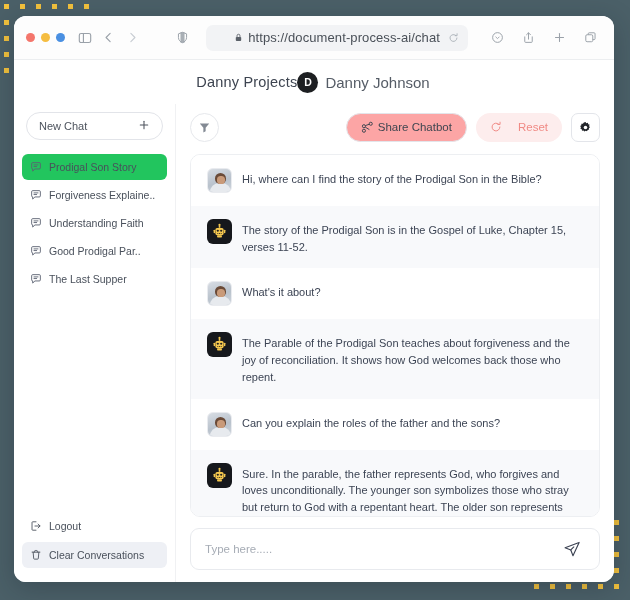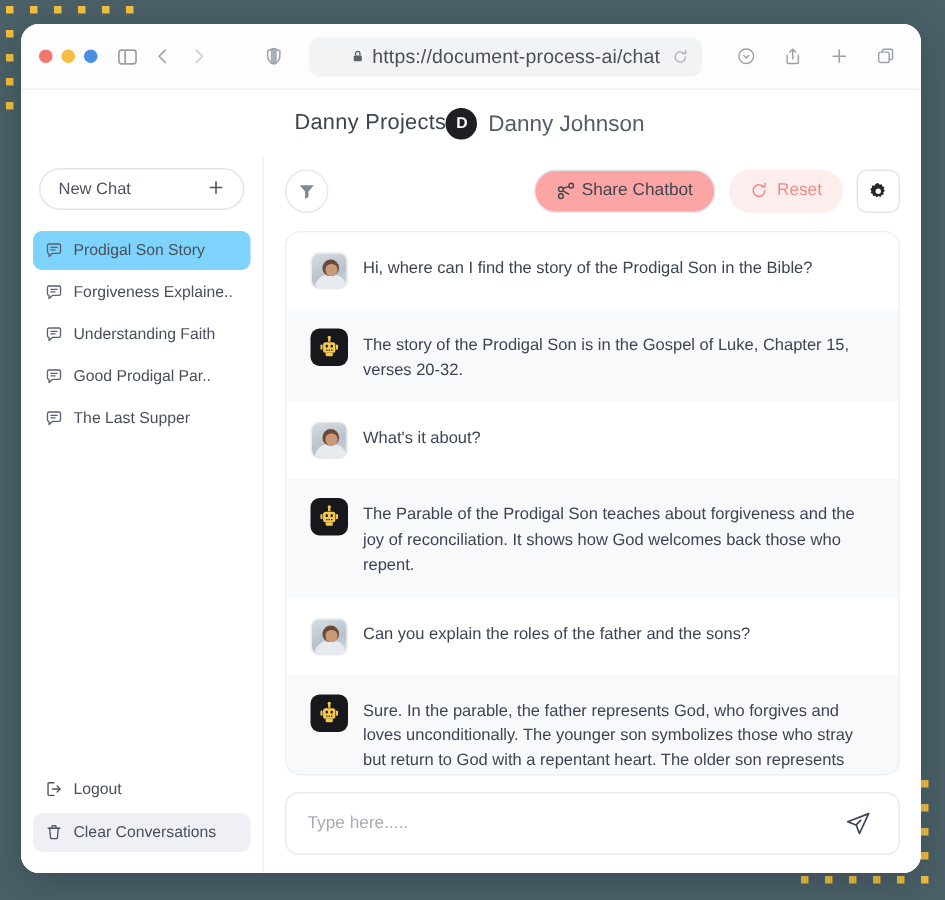--- a/index.html
+++ b/index.html
@@ -162,21 +162,21 @@
 
   .conv-list { display: flex; flex-direction: column; gap: 2px; padding: 0 8px; flex: 1; }
   .conv {
     display: flex;
     align-items: center;
     gap: 7px;
     padding: 7px 8px;
     border-radius: 6px;
     cursor: pointer;
   }
-  .conv.active { background: #7dd3fc; }
+  .conv.active { background: #22c55e; }
   .conv-label {
     font-size: 10.5px;
     color: #49505b;
     white-space: nowrap;
     overflow: hidden;
     text-overflow: ellipsis;
   }
   .conv-icon { color: #5a6170; display: flex; flex: 0 0 auto; }
 
   .sidebar-footer { padding: 0 8px; display: flex; flex-direction: column; gap: 3px; }
@@ -222,21 +222,21 @@
     padding: 0 14px;
     cursor: pointer;
   }
   .share-btn span { font-size: 11.5px; color: #3f4650; }
   .share-btn .ic { color: #3f4650; display: flex; }
   .reset-btn {
     height: 29px;
     border-radius: 16px;
     background: #fdeded;
     border: none;
-    display: flex; align-items: center; gap: 6px;
+    display: flex; align-items: center; gap: 16px;
     padding: 0 14px;
     cursor: pointer;
   }
   .reset-btn span { font-size: 11.5px; color: #f08a85; }
   .reset-btn .ic { color: #f08a85; display: flex; }
   .gear-btn {
     width: 29px; height: 29px;
     border-radius: 7px;
     border: 1px solid #e3e5ea;
     background: #fff;
@@ -613,21 +613,21 @@
                   <rect x="3.7" y="9.4" width="2" height="5" rx="1" fill="#f5c84f"></rect>
                   <rect x="18.3" y="9.4" width="2" height="5" rx="1" fill="#f5c84f"></rect>
                   <rect x="8.6" y="9.6" width="2.1" height="2.6" rx=".7" fill="#16181c"></rect>
                   <rect x="13.3" y="9.6" width="2.1" height="2.6" rx=".7" fill="#16181c"></rect>
                   <rect x="9" y="14" width="1.4" height="1.4" rx=".5" fill="#16181c"></rect>
                   <rect x="11.3" y="14" width="1.4" height="1.4" rx=".5" fill="#16181c"></rect>
                   <rect x="13.6" y="14" width="1.4" height="1.4" rx=".5" fill="#16181c"></rect>
                   <rect x="8.6" y="17.2" width="6.8" height="3.2" rx="1" fill="#f5c84f"></rect>
                 </svg>
               </span>
-              <div class="msg-text">The story of the Prodigal Son is in the Gospel of Luke, Chapter 15, verses 20-32.</div>
+              <div class="msg-text">The story of the Prodigal Son is in the Gospel of Luke, Chapter 15, verses 11-52.</div>
             </div>
             <div class="msg user">
               <span class="av av-user">
                 <span class="body"></span>
                 <span class="head"></span>
                 <span class="face"></span>
               </span>
               <div class="msg-text">What's it about?</div>
             </div>
             <div class="msg bot">

